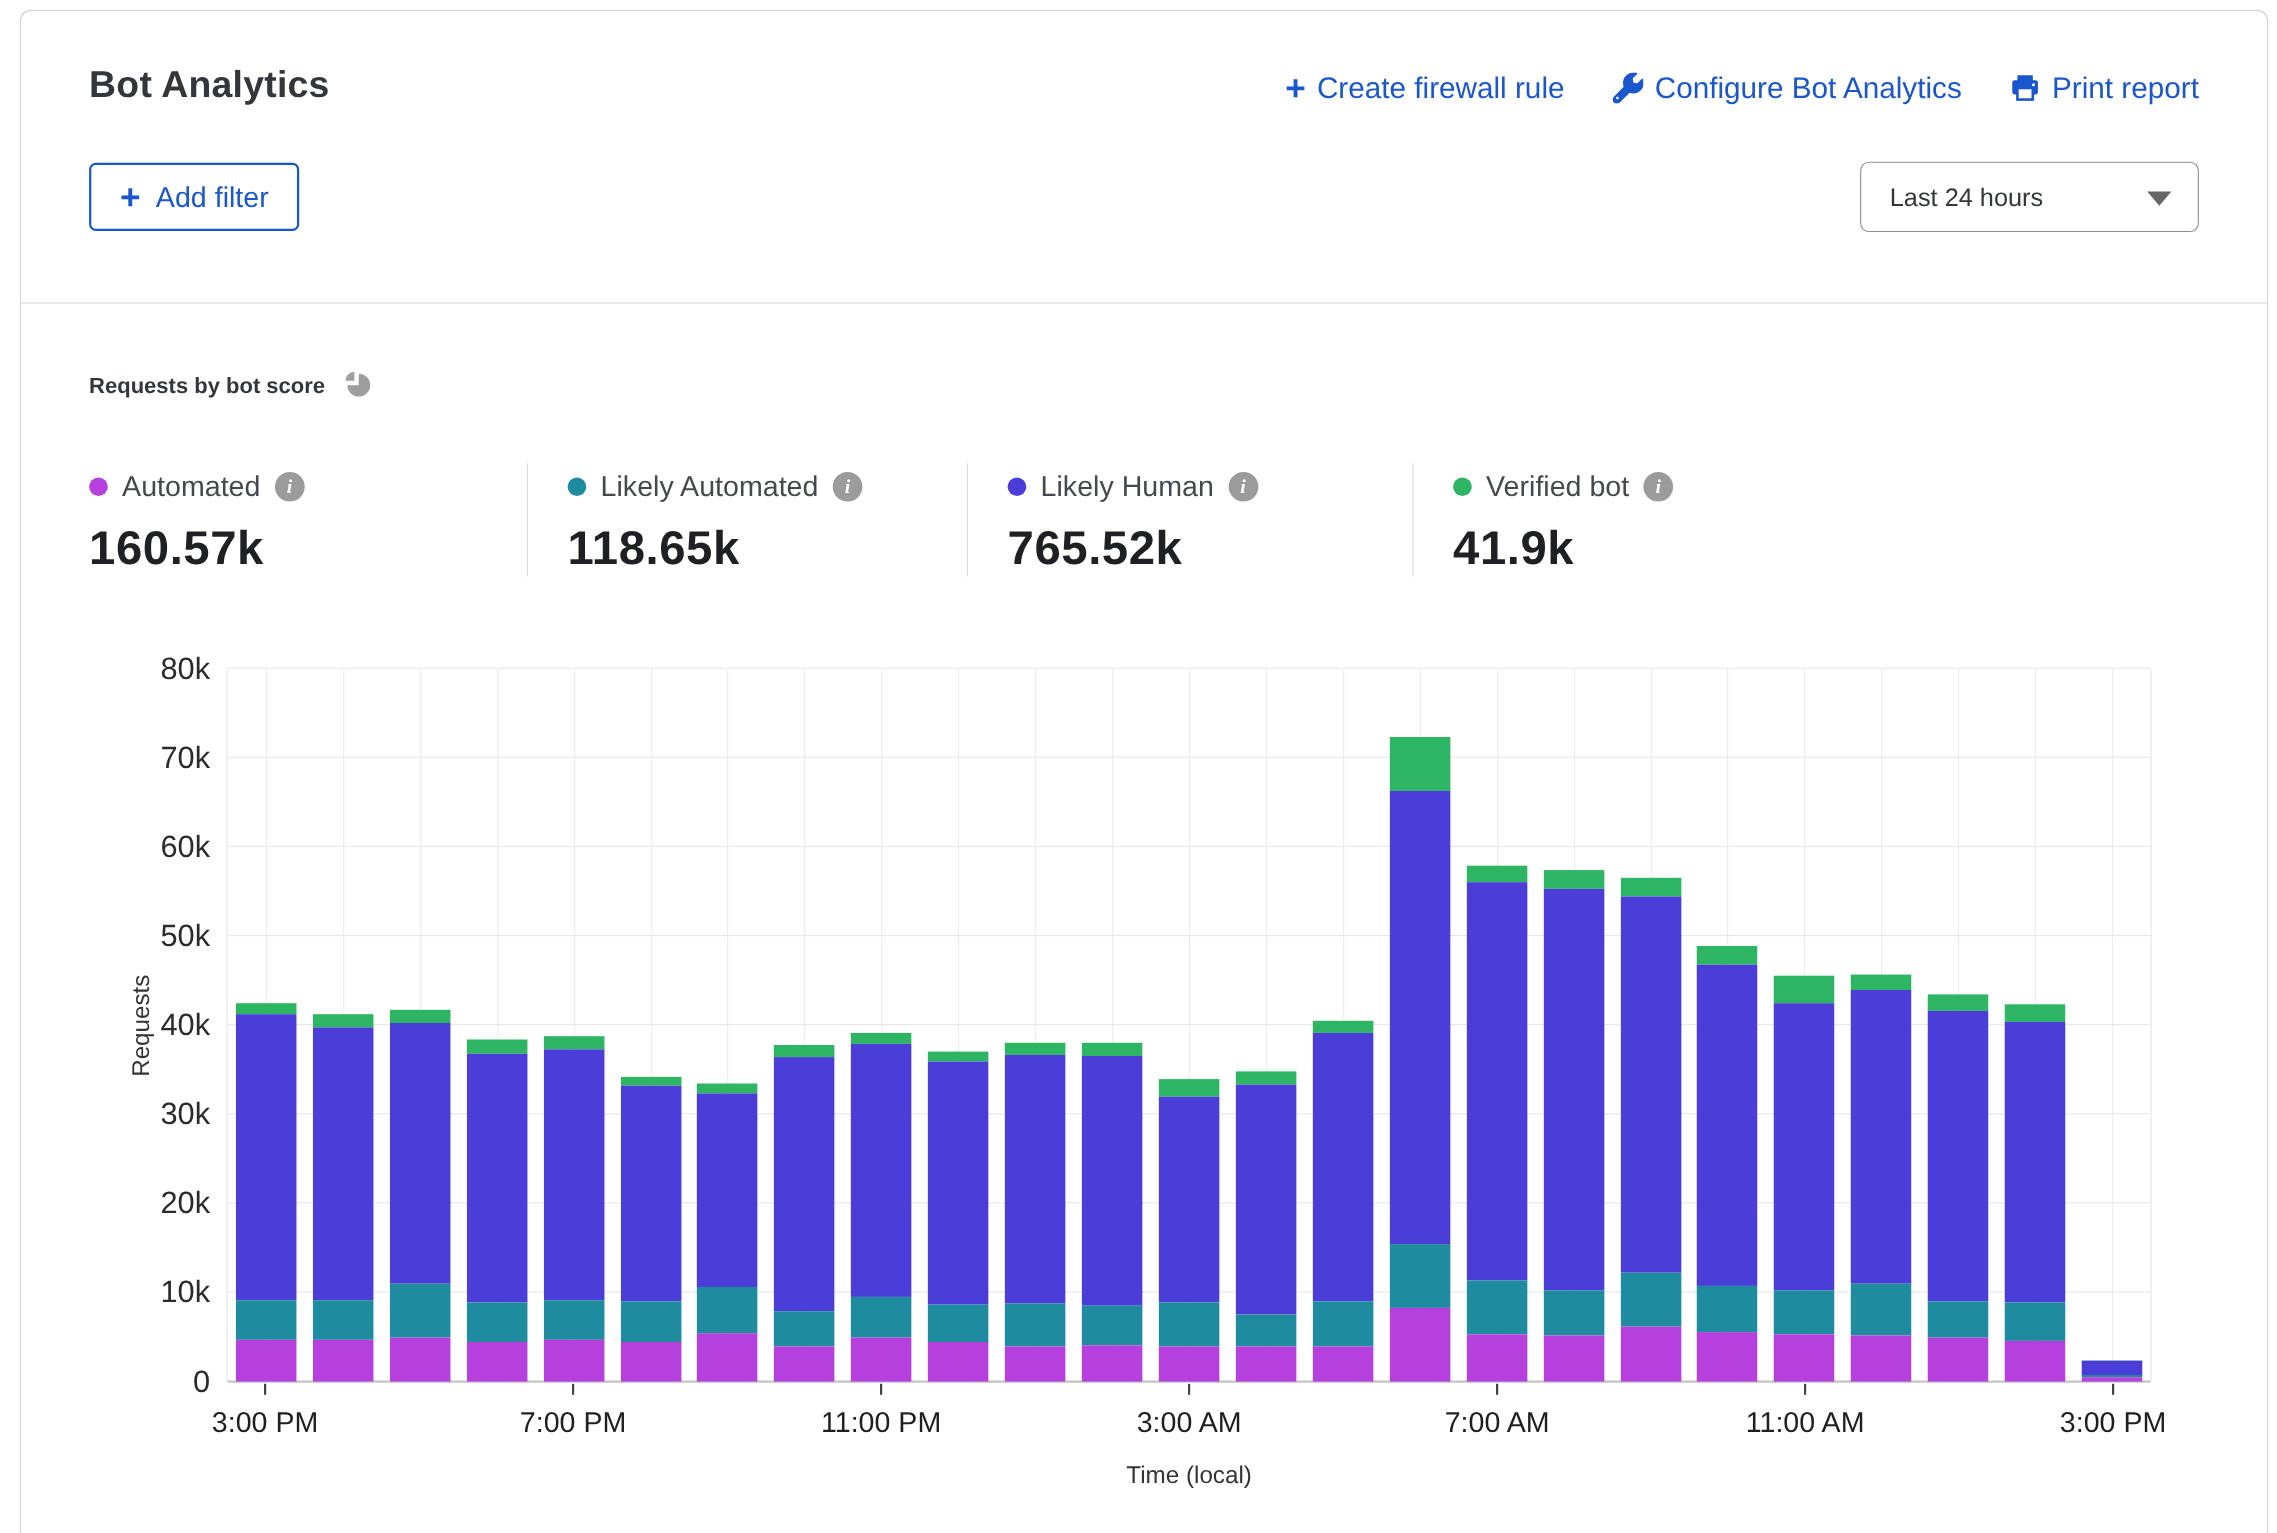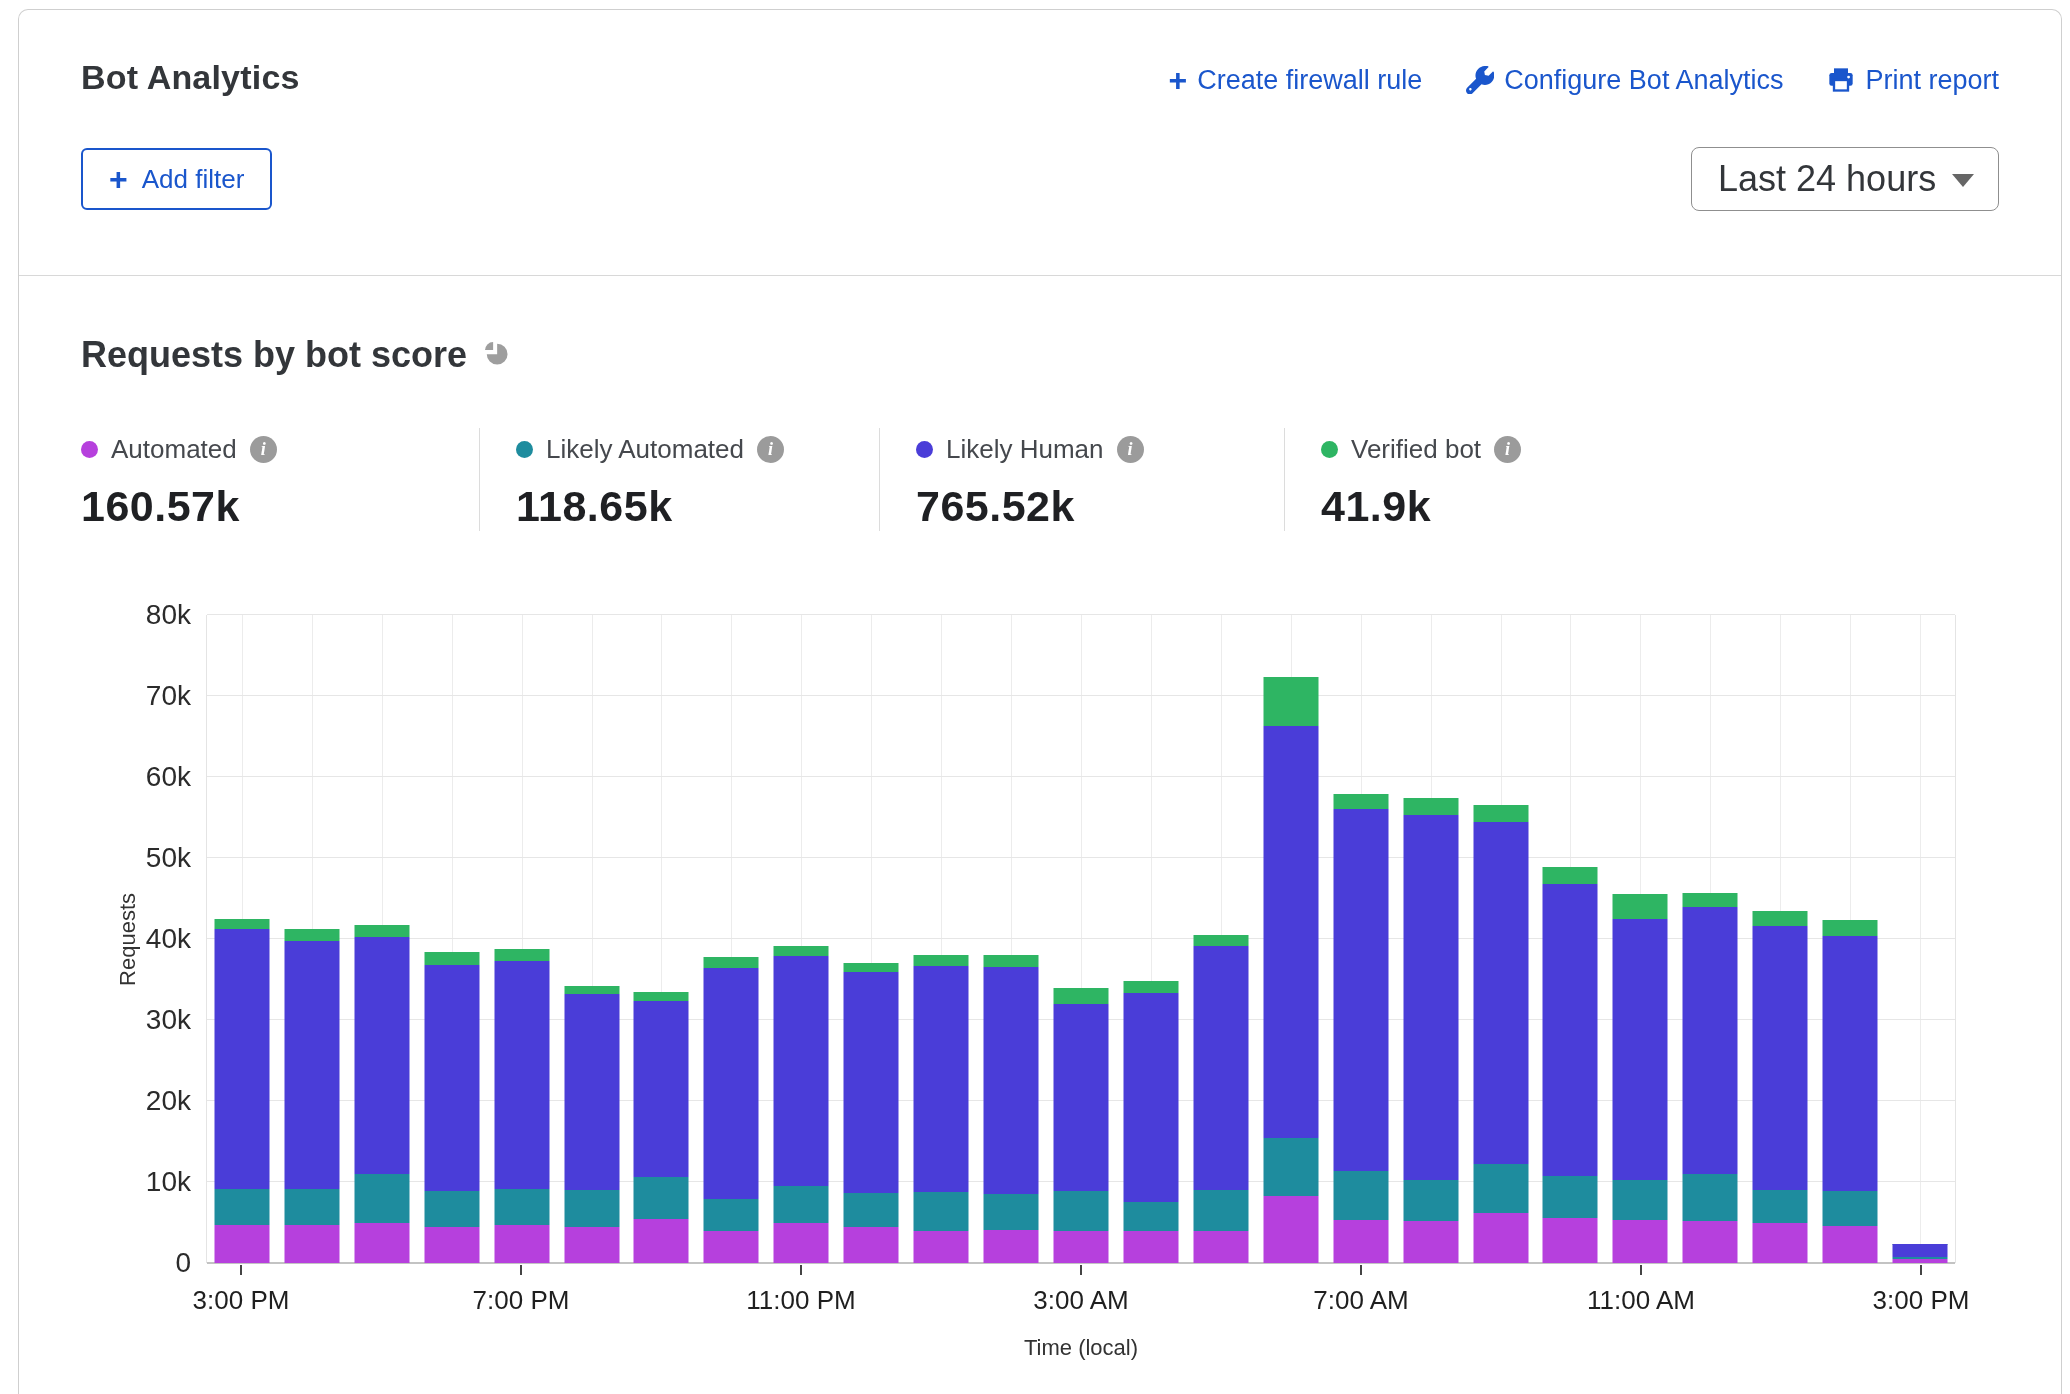--- a/index.html
+++ b/index.html
@@ -14,28 +14,28 @@
   .header-actions { display:flex; gap:44px; align-items:center; padding-top:6px; }
   .hlink { display:flex; align-items:center; gap:10px; color:#1a56cc; font-size:27px;
            cursor:pointer; text-decoration:none; }
   .hlink svg { display:block; }
   .plus-glyph { font-size:32px; font-weight:700; line-height:1; }
   .filter-row { display:flex; justify-content:space-between; align-items:center; margin-top:50px; }
   .add-filter-btn { display:flex; align-items:center; gap:14px; background:#fff; color:#1a56cc;
            border:2px solid #1a56cc; border-radius:6px; font-size:26px; height:62px; padding:0 26px;
            font-family:inherit; cursor:pointer; }
   .select-box { position:relative; width:308px; height:64px; border:1px solid #8f8f8f; border-radius:8px;
-           display:flex; align-items:center; padding:0 26px; font-size:36px; color:#33363a; cursor:pointer;
+           display:flex; align-items:center; padding:0 26px; font-size:23px; color:#33363a; cursor:pointer;
            background:#fff; }
   .caret { position:absolute; right:24px; top:50%; margin-top:-5px; width:0; height:0;
            border-left:11px solid transparent; border-right:11px solid transparent; border-top:13px solid #666; }
   
   .card-body { padding:58px 62px 0 62px; }
   .section-title-row { display:flex; align-items:center; gap:14px; }
-  .section-title { font-size:36px; font-weight:700; color:#33363a; }
+  .section-title { font-size:20px; font-weight:700; color:#33363a; }
   
   .stats-row { display:flex; margin-top:52px; }
   .stat { padding-top:4px; }
   .stat + .stat { border-left:1px solid #dcdcdc; padding-left:36px; }
   .stat-c1 { flex:0 0 365px; } .stat-c2 { flex:0 0 398px; } .stat-c3 { flex:0 0 400px; }
   .stat-c4 { flex:0 0 405px; } .stat-c5 { flex:1; }
   .stat-label-row { display:flex; align-items:center; gap:13px; font-size:26px; color:#45484d; height:34px; }
   .dot { width:17px; height:17px; border-radius:50%; flex:0 0 auto; }
   .info-icon { width:27px; height:27px; border-radius:50%; background:#9b9b9b; color:#fff;
            font:italic 700 18px/27px "Liberation Serif", serif; text-align:center; cursor:pointer; }

